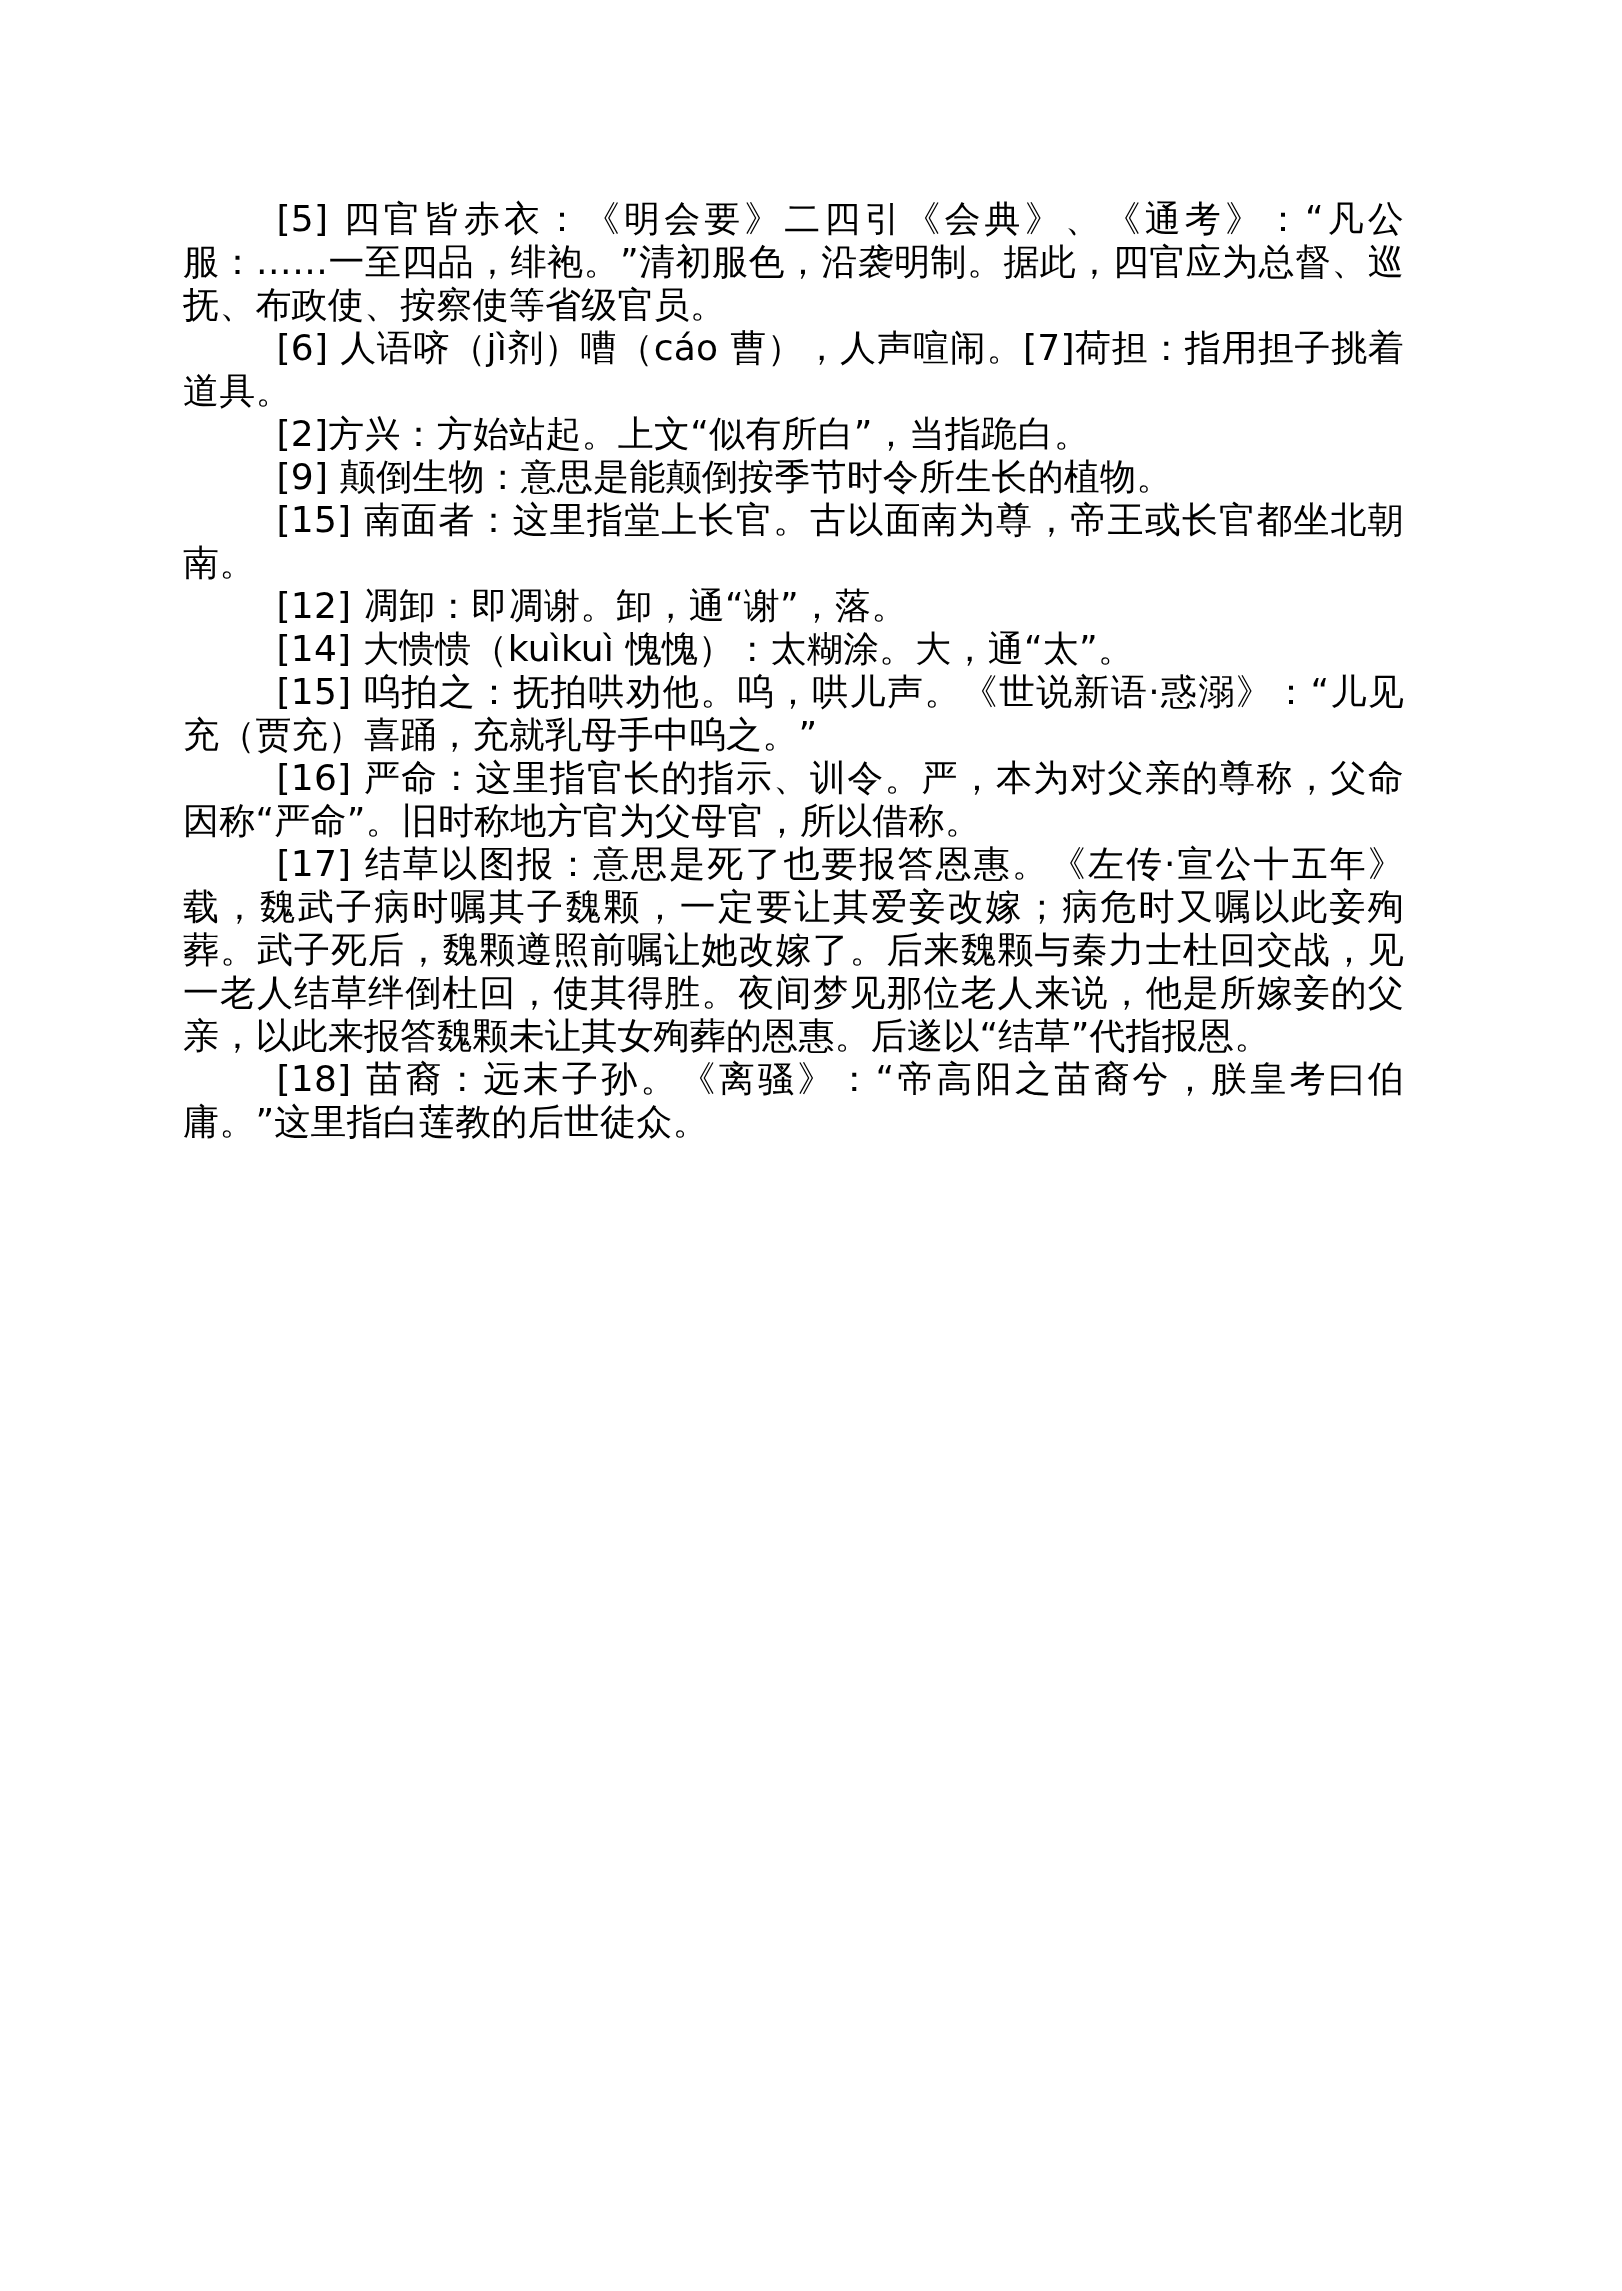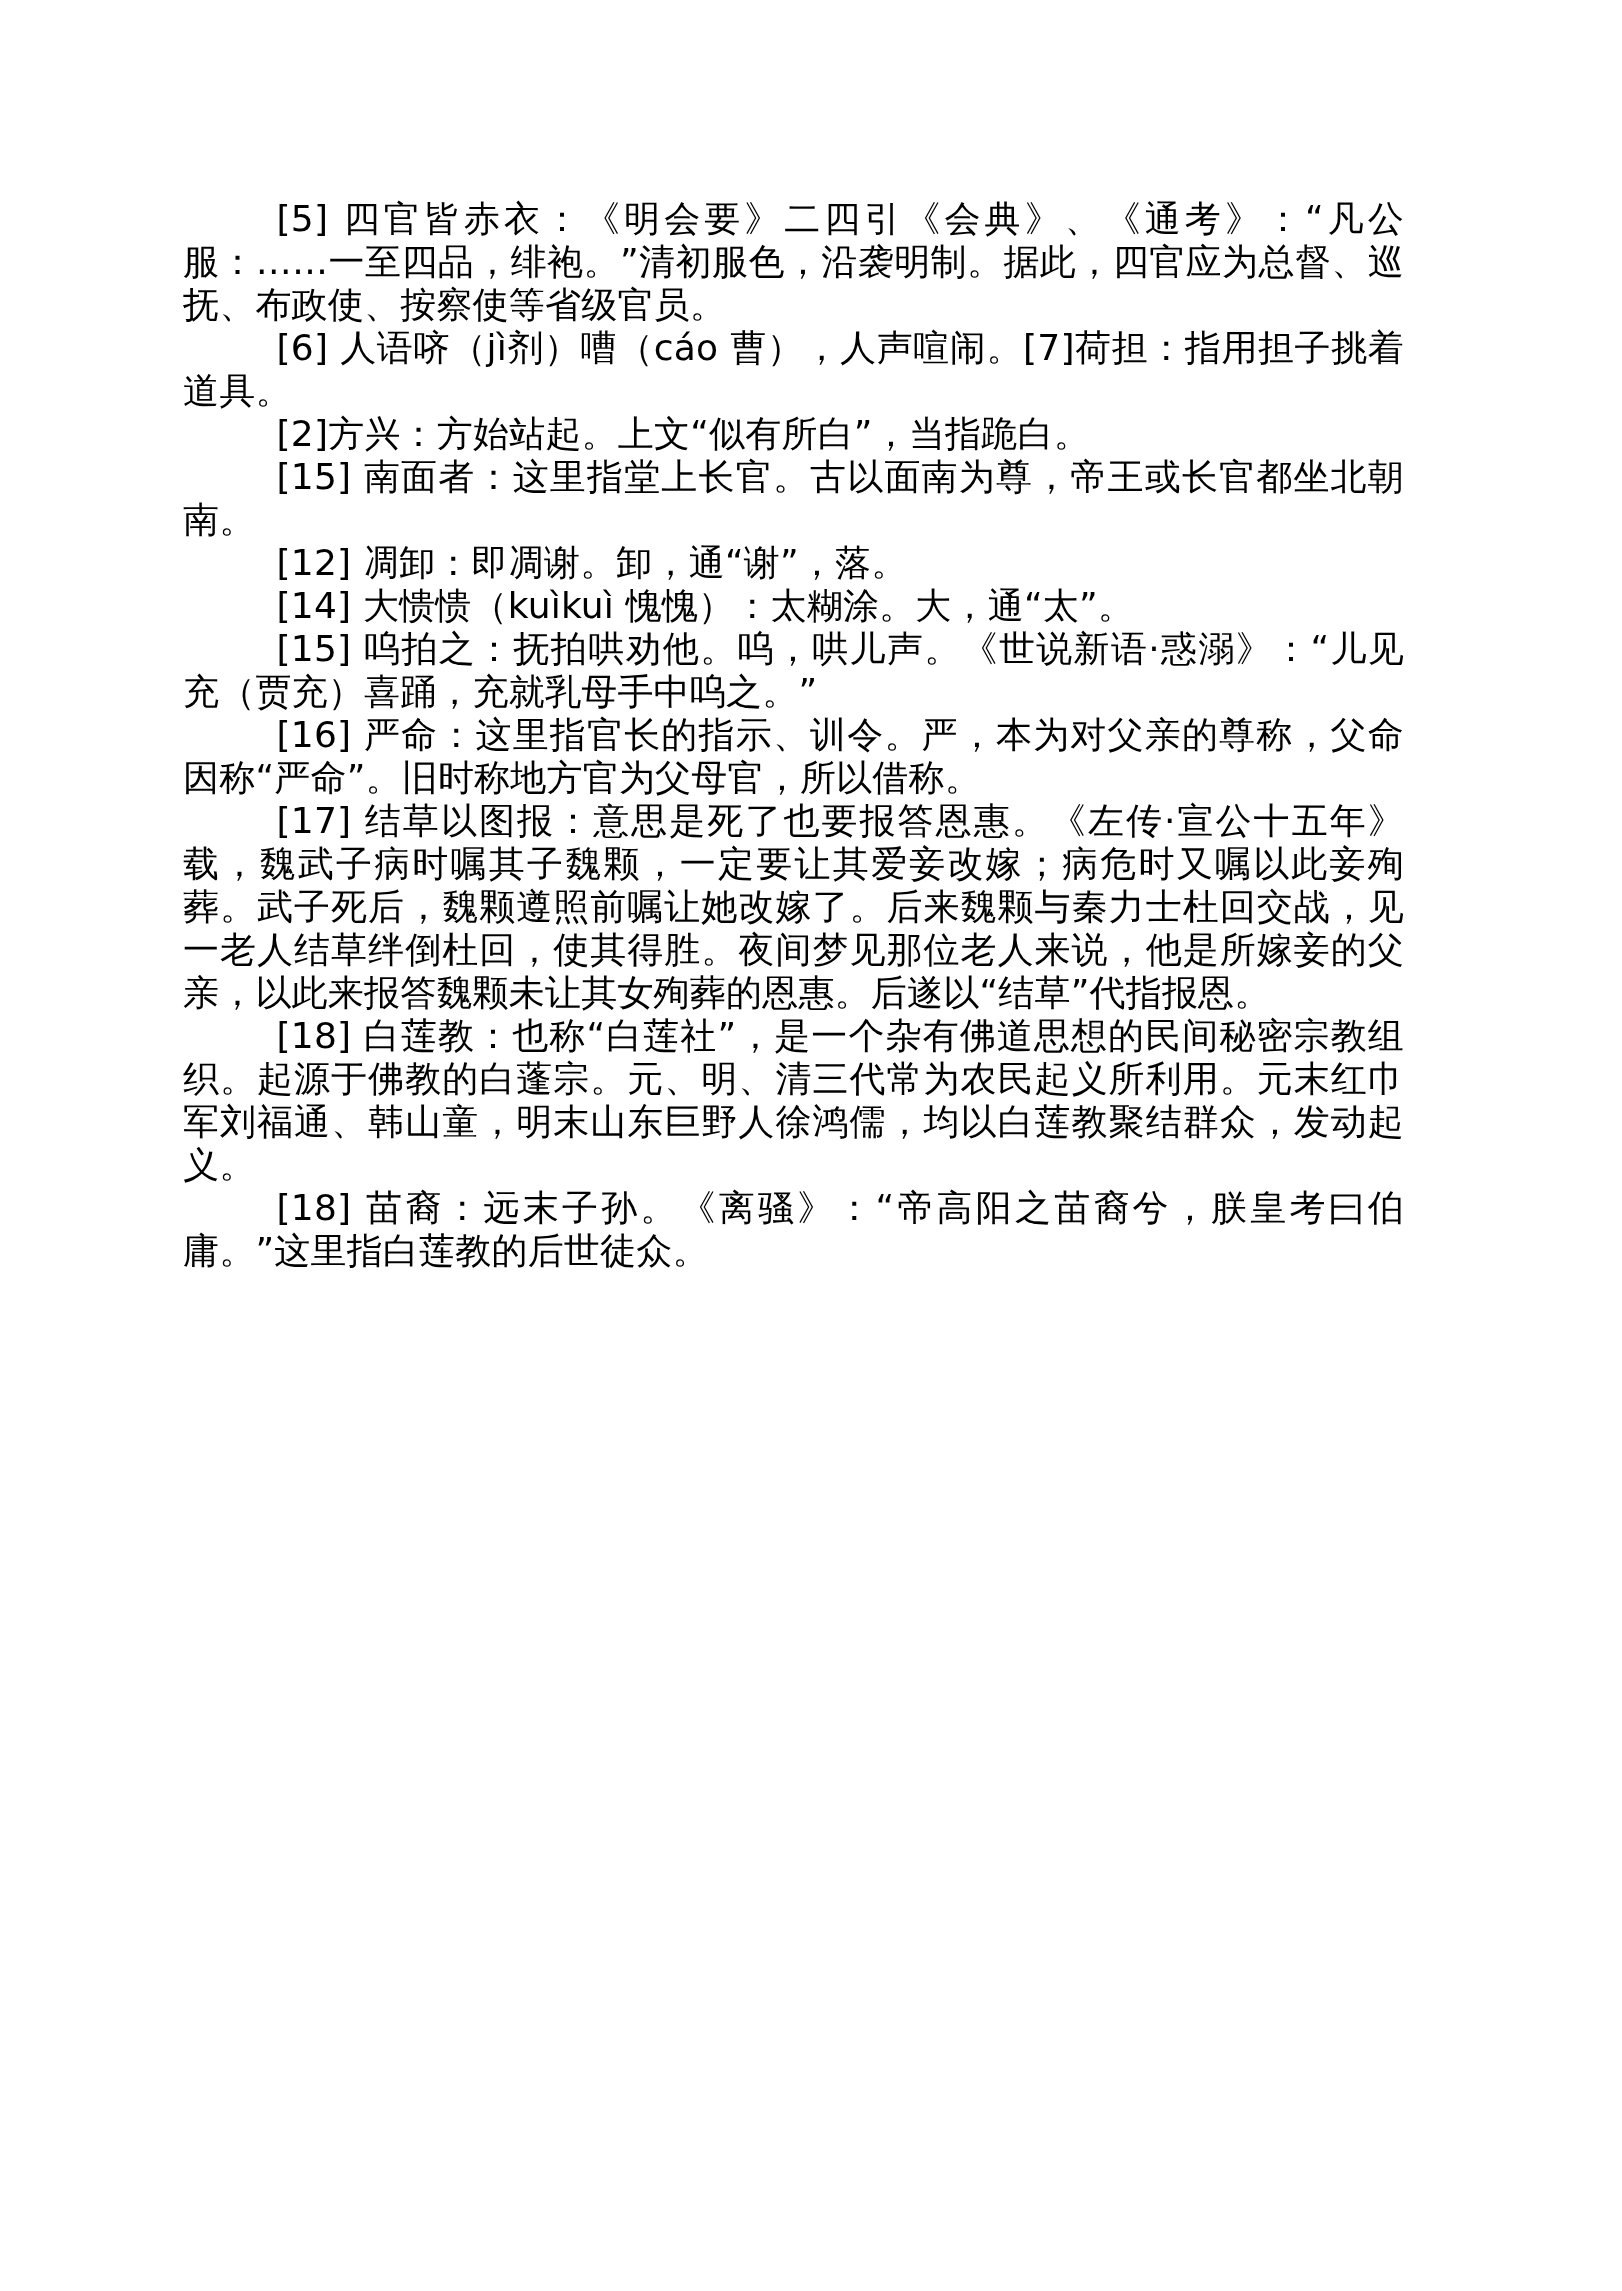--- a/index.html
+++ b/index.html
@@ -32,22 +32,22 @@
     letter-spacing: 0.2px;
   }
 </style>
 </head>
 <body>
 
 <div class="page">
   <p>[5] 四官皆赤衣：《明会要》二四引《会典》、《通考》：“凡公服：……一至四品，绯袍。”清初服色，沿袭明制。据此，四官应为总督、巡抚、布政使、按察使等省级官员。</p>
   <p>[6] 人语哜（jì剂）嘈（cáo 曹），人声喧闹。[7]荷担：指用担子挑着道具。</p>
   <p>[2]方兴：方始站起。上文“似有所白”，当指跪白。</p>
+  <p>[9] 颠倒生物：意思是能颠倒按季节时令所生长的植物。</p>
   <p>[15] 南面者：这里指堂上长官。古以面南为尊，帝王或长官都坐北朝南。</p>
   <p>[12] 凋卸：即凋谢。卸，通“谢”，落。</p>
   <p>[14] 大愦愦（kuìkuì 愧愧）：太糊涂。大，通“太”。</p>
   <p>[15] 呜拍之：抚拍哄劝他。呜，哄儿声。《世说新语·惑溺》：“儿见充（贾充）喜踊，充就乳母手中呜之。”</p>
   <p>[16] 严命：这里指官长的指示、训令。严，本为对父亲的尊称，父命因称“严命”。旧时称地方官为父母官，所以借称。</p>
   <p>[17] 结草以图报：意思是死了也要报答恩惠。《左传·宣公十五年》载，魏武子病时嘱其子魏颗，一定要让其爱妾改嫁；病危时又嘱以此妾殉葬。武子死后，魏颗遵照前嘱让她改嫁了。后来魏颗与秦力士杜回交战，见一老人结草绊倒杜回，使其得胜。夜间梦见那位老人来说，他是所嫁妾的父亲，以此来报答魏颗未让其女殉葬的恩惠。后遂以“结草”代指报恩。</p>
-  <p>[18] 白莲教：也称“白莲社”，是一个杂有佛道思想的民间秘密宗教组织。起源于佛教的白蓬宗。元、明、清三代常为农民起义所利用。元末红巾军刘福通、韩山童，明末山东巨野人徐鸿儒，均以白莲教聚结群众，发动起义。</p>
   <p>[18] 苗裔：远末子孙。《离骚》：“帝高阳之苗裔兮，朕皇考曰伯庸。”这里指白莲教的后世徒众。</p>
 </div>
 
 
 </body></html>

